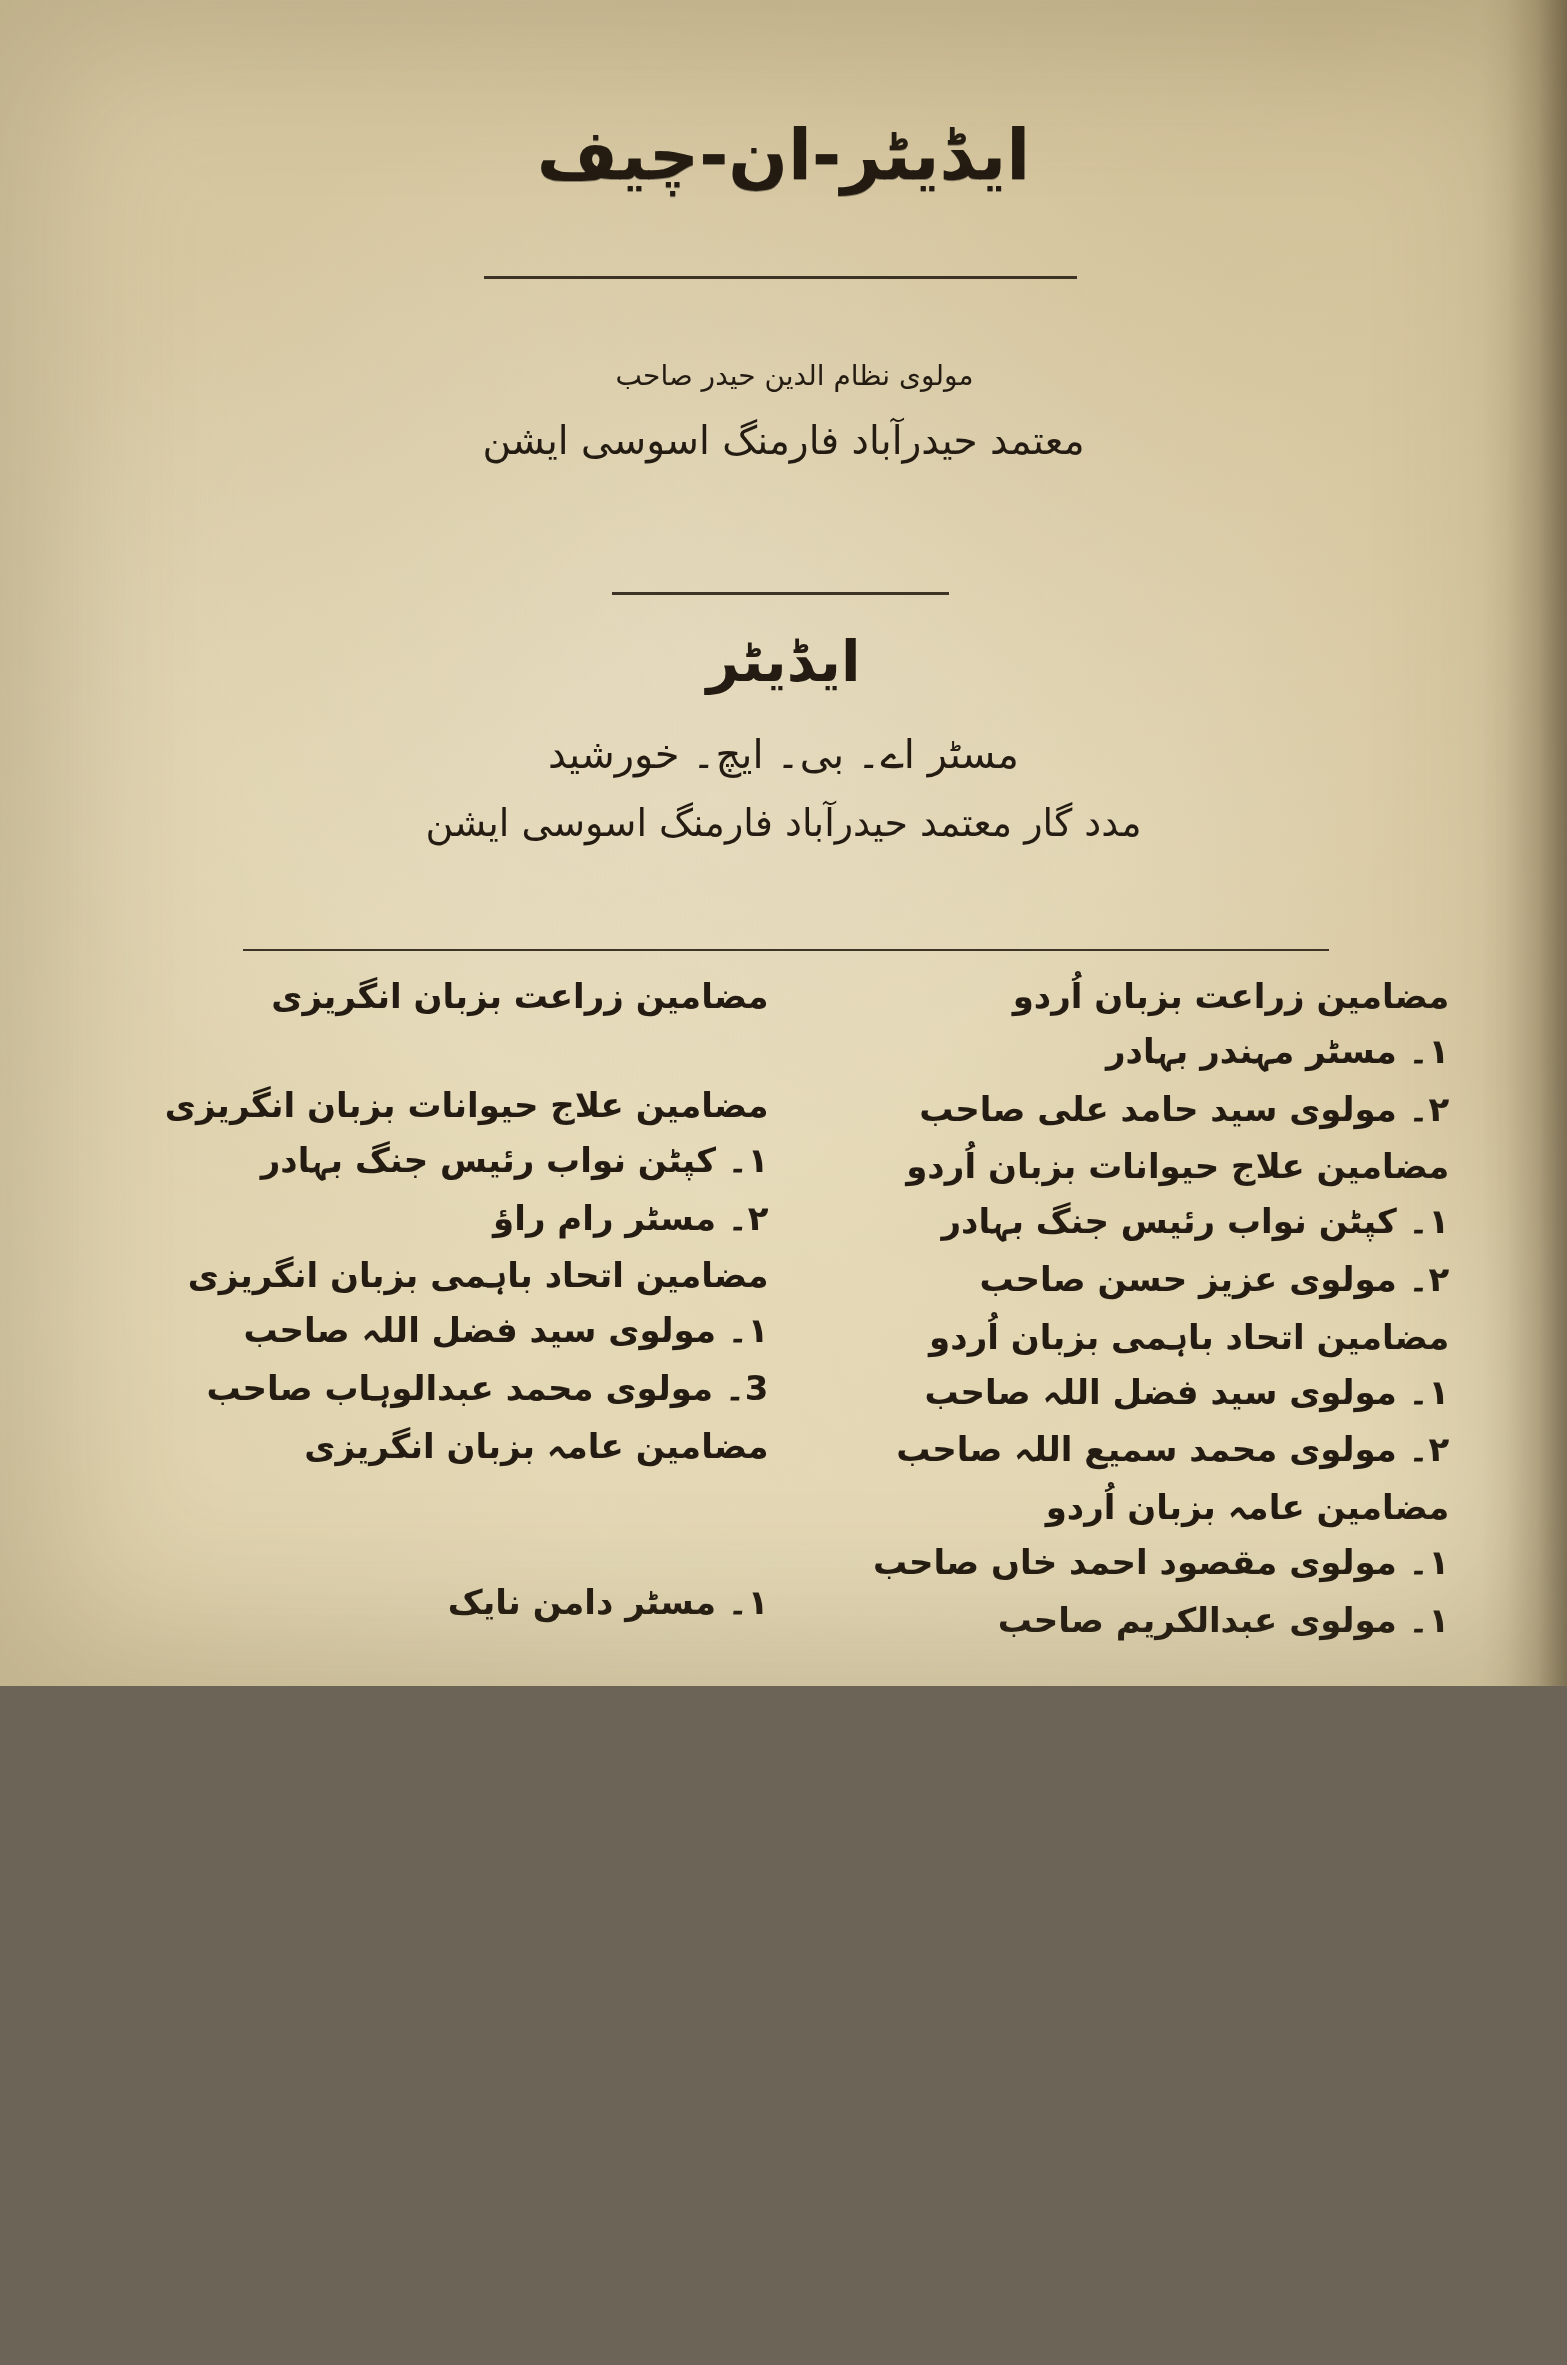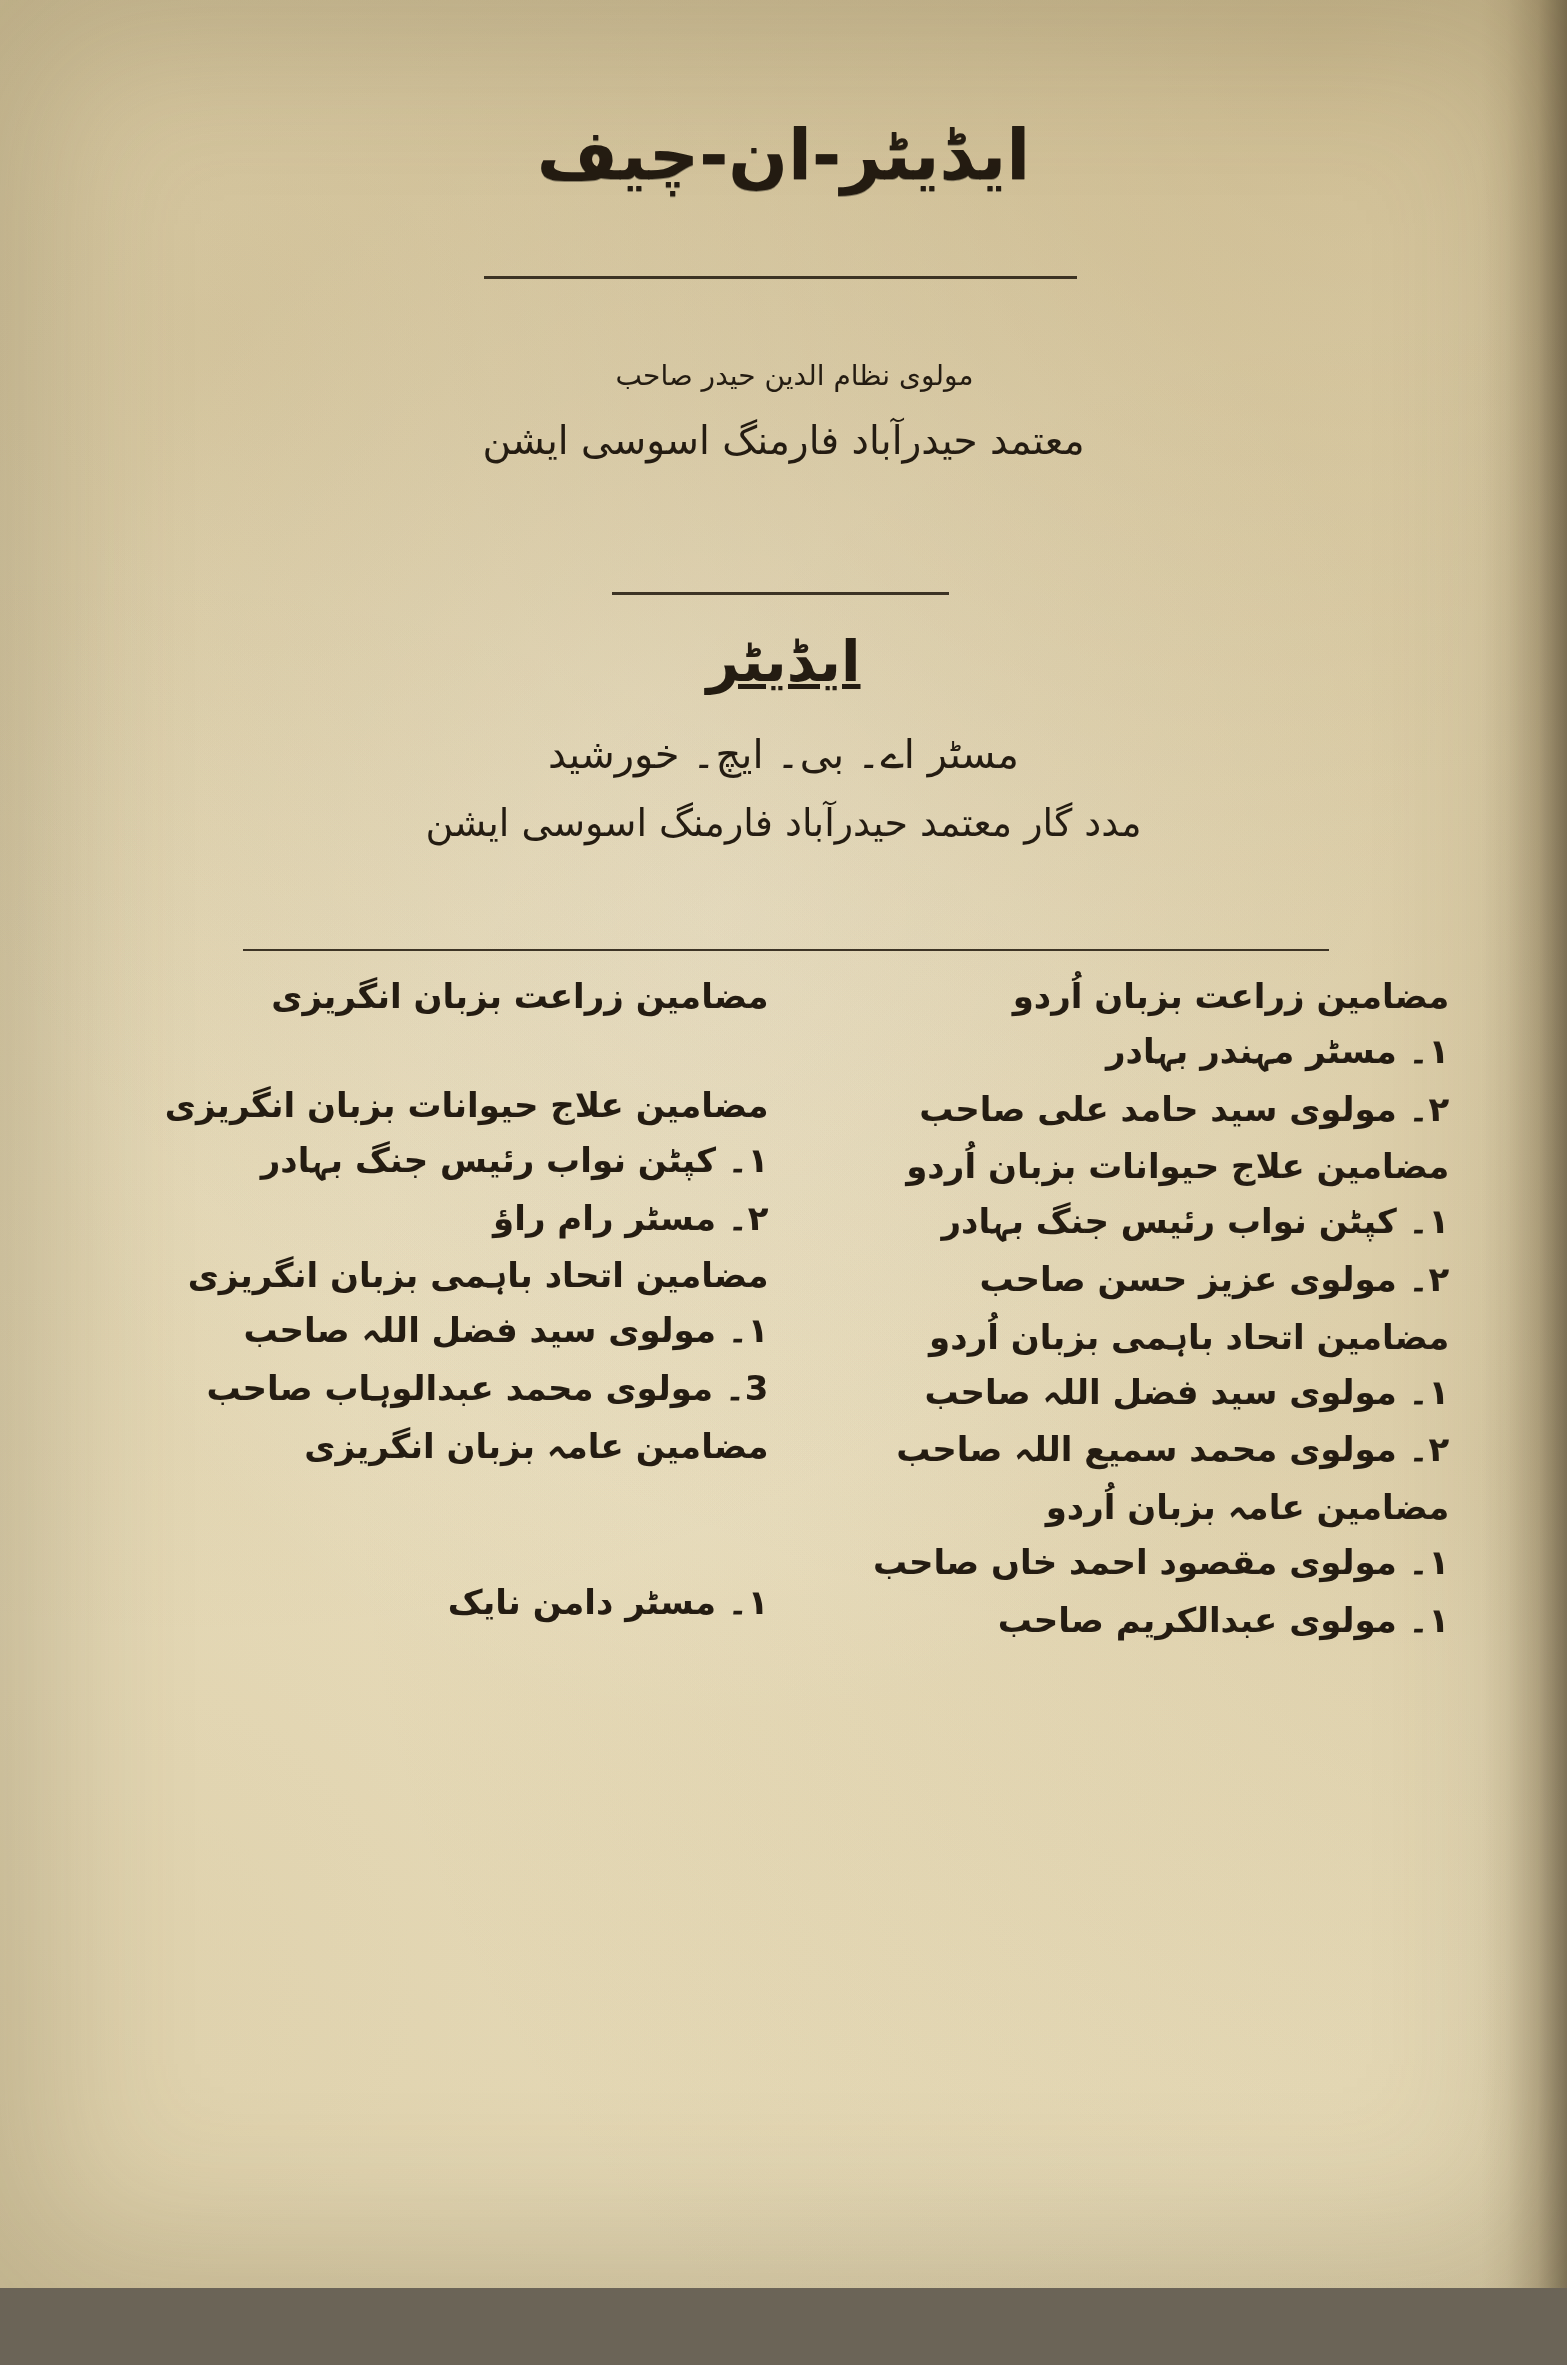--- a/index.html
+++ b/index.html
@@ -5,21 +5,21 @@
 <style>
   html, body {
     margin: 0;
     padding: 0;
     background: #6b6457;
   }
   
   #page {
     position: relative;
     width: 1567px;
-    height: 2288px;
+    height: 1686px;
     margin: 0 auto;
     overflow: hidden;
     background:
       radial-gradient(ellipse 70% 55% at 46% 40%, rgba(255,252,238,0.55) 0%, rgba(255,250,232,0.0) 65%),
       radial-gradient(ellipse 120% 90% at 50% 50%, #f0e6c8 0%, #eadfbe 55%, #e1d4ad 85%, #d6c79c 100%),
       #ece0c0;
     font-family: "DejaVu Sans", "Liberation Sans", sans-serif;
     color: #2a2118;
   }
   
@@ -85,21 +85,20 @@
   }
   #role-editor-in-chief {
     top: 411px;
     font-size: 39px;
   }
 
   #title-editor {
     top: 617px;
     font-size: 57px;
     font-weight: 700;
-    text-decoration: underline;
   }
   #name-editor {
     top: 723px;
     font-size: 40px;
   }
   #role-editor {
     top: 794px;
     font-size: 38px;
   }
 

